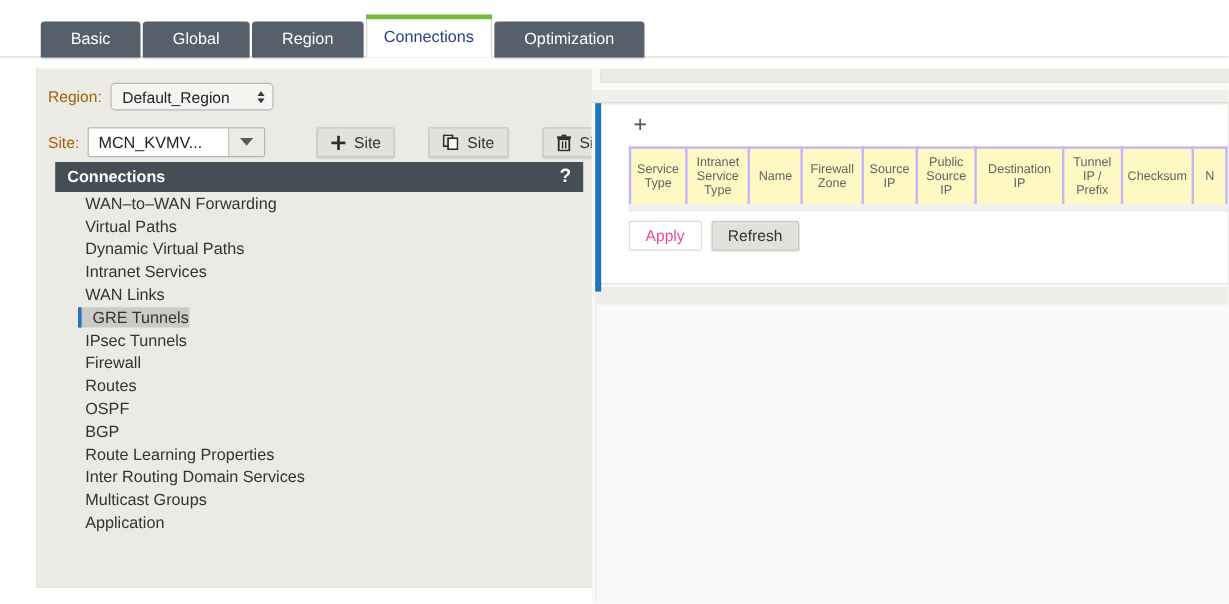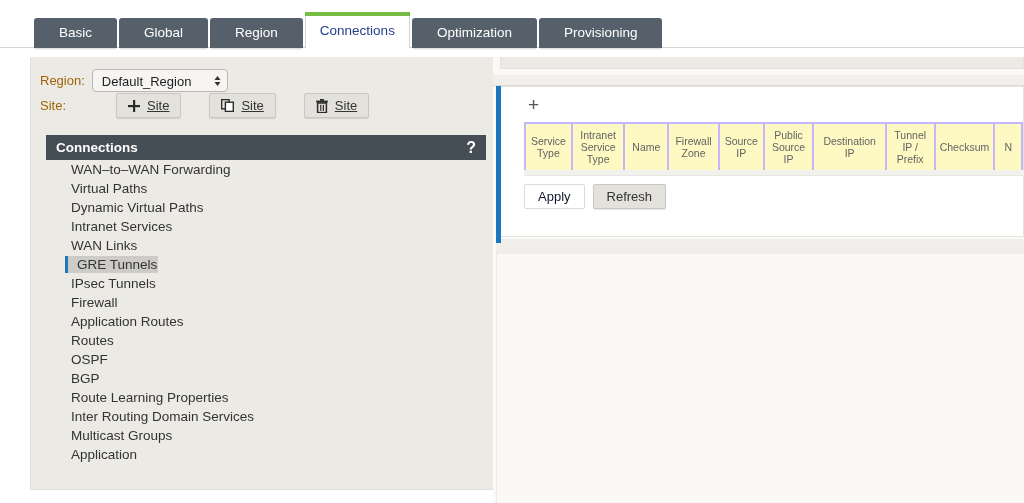--- a/index.html
+++ b/index.html
@@ -110,21 +110,21 @@
     right: 6px; top: 50%;
     transform: translateY(-50%);
     font-size: 9px;
     line-height: 8px;
     color: #333;
     display: flex;
     flex-direction: column;
   }
 
   
-  .site-row { left: 9px; top: 36px; }
+  .site-row { left: 9px; top: 49px; }
   .site-combo {
     display: flex;
     align-items: stretch;
     height: 25px;
     border: 1px solid #b6b4af;
     border-radius: 2px;
     box-sizing: border-box;
     overflow: hidden;
   }
   .site-value {
@@ -156,21 +156,20 @@
     border: 1px solid #c9c7c2;
     border-radius: 2px;
     display: flex;
     align-items: center;
     padding: 0 11px;
     font-size: 13px;
     color: #333;
     cursor: pointer;
     box-sizing: border-box;
     box-shadow: 0 1px 1px rgba(0,0,0,0.10);
-    text-decoration: underline;
   }
   .site-btn .bicon {
     margin-right: 7px;
     display: flex;
     align-items: center;
     color: #2b2b2b;
   }
 
   
   .conn-header {
@@ -336,21 +335,21 @@
     display: flex;
     align-items: center;
     justify-content: center;
     padding: 0 13px;
     box-sizing: border-box;
     cursor: pointer;
   }
   .btn.disabled {
     background: #ffffff;
     border: 1px solid #dcdad6;
-    color: #0f172a;
+    color: #ec4899;
     cursor: default;
   }
   .btn.normal {
     background: #e3e1dc;
     border: 1px solid #c9c7c2;
     color: #333333;
     margin-left: 8px;
     box-shadow: 0 1px 1px rgba(0,0,0,0.10);
   }
 
@@ -391,41 +390,48 @@
 </head>
 <body>
 
 <div class="tabbar">
   <div class="tabs" id="tab-list">
       <div class="tab"><span>Basic</span></div>
       <div class="tab"><span>Global</span></div>
       <div class="tab"><span>Region</span></div>
       <div class="tab active"><div class="greenbar"></div><span>Connections</span></div>
       <div class="tab"><span>Optimization</span></div>
-      <div class="tab"><span>Provisioning</span></div>
     </div>
 </div>
 
 <div class="leftpanel">
 
   <div class="field-row region-row">
     <span class="field-label">Region:</span>
     <div class="region-select">
       <span>Default_Region</span>
       <span class="updown">
         <svg width="7" height="12" viewBox="0 0 7 12">
           <polygon points="3.5,1 6.5,5 0.5,5" fill="#333"></polygon>
           <polygon points="3.5,11 6.5,7 0.5,7" fill="#333"></polygon>
         </svg>
       </span>
     </div>
   </div>
 
   <div class="field-row site-row">
     <span class="field-label">Site:</span>
+    <div class="site-combo">
+      <div class="site-value">MCN_KVMV...</div>
+      <div class="site-arrow">
+        <svg width="11" height="7" viewBox="0 0 11 7">
+            <polygon points="0,0 11,0 5.5,6.5" fill="#5a5a5a"></polygon>
+          </svg>
+      </div>
+    </div>
     <div style="width:43px"></div>
     <div class="site-btn">
       <span class="bicon">
         <svg width="12" height="12" viewBox="0 0 12 12">
             <rect x="5" y="0" width="2.2" height="12" fill="#2b2b2b"></rect>
             <rect x="0" y="5" width="12" height="2.2" fill="#2b2b2b"></rect>
           </svg>
       </span>
       <span>Site</span>
     </div>
@@ -461,21 +467,20 @@
 
   <div class="navlist" id="nav-list">
       <div class="nav-item"><span class="nav-text">WAN–to–WAN Forwarding</span></div>
       <div class="nav-item"><span class="nav-text">Virtual Paths</span></div>
       <div class="nav-item"><span class="nav-text">Dynamic Virtual Paths</span></div>
       <div class="nav-item"><span class="nav-text">Intranet Services</span></div>
       <div class="nav-item"><span class="nav-text">WAN Links</span></div>
       <div class="nav-item selected"><div class="nav-hl" style="width: 93.2px;"></div><div class="nav-bar"></div><span class="nav-text">GRE Tunnels</span></div>
       <div class="nav-item"><span class="nav-text">IPsec Tunnels</span></div>
       <div class="nav-item"><span class="nav-text">Firewall</span></div>
-      <div class="nav-item"><span class="nav-text">Application Routes</span></div>
       <div class="nav-item"><span class="nav-text">Routes</span></div>
       <div class="nav-item"><span class="nav-text">OSPF</span></div>
       <div class="nav-item"><span class="nav-text">BGP</span></div>
       <div class="nav-item"><span class="nav-text">Route Learning Properties</span></div>
       <div class="nav-item"><span class="nav-text">Inter Routing Domain Services</span></div>
       <div class="nav-item"><span class="nav-text">Multicast Groups</span></div>
       <div class="nav-item"><span class="nav-text">Application</span></div>
     </div>
 </div>
 

